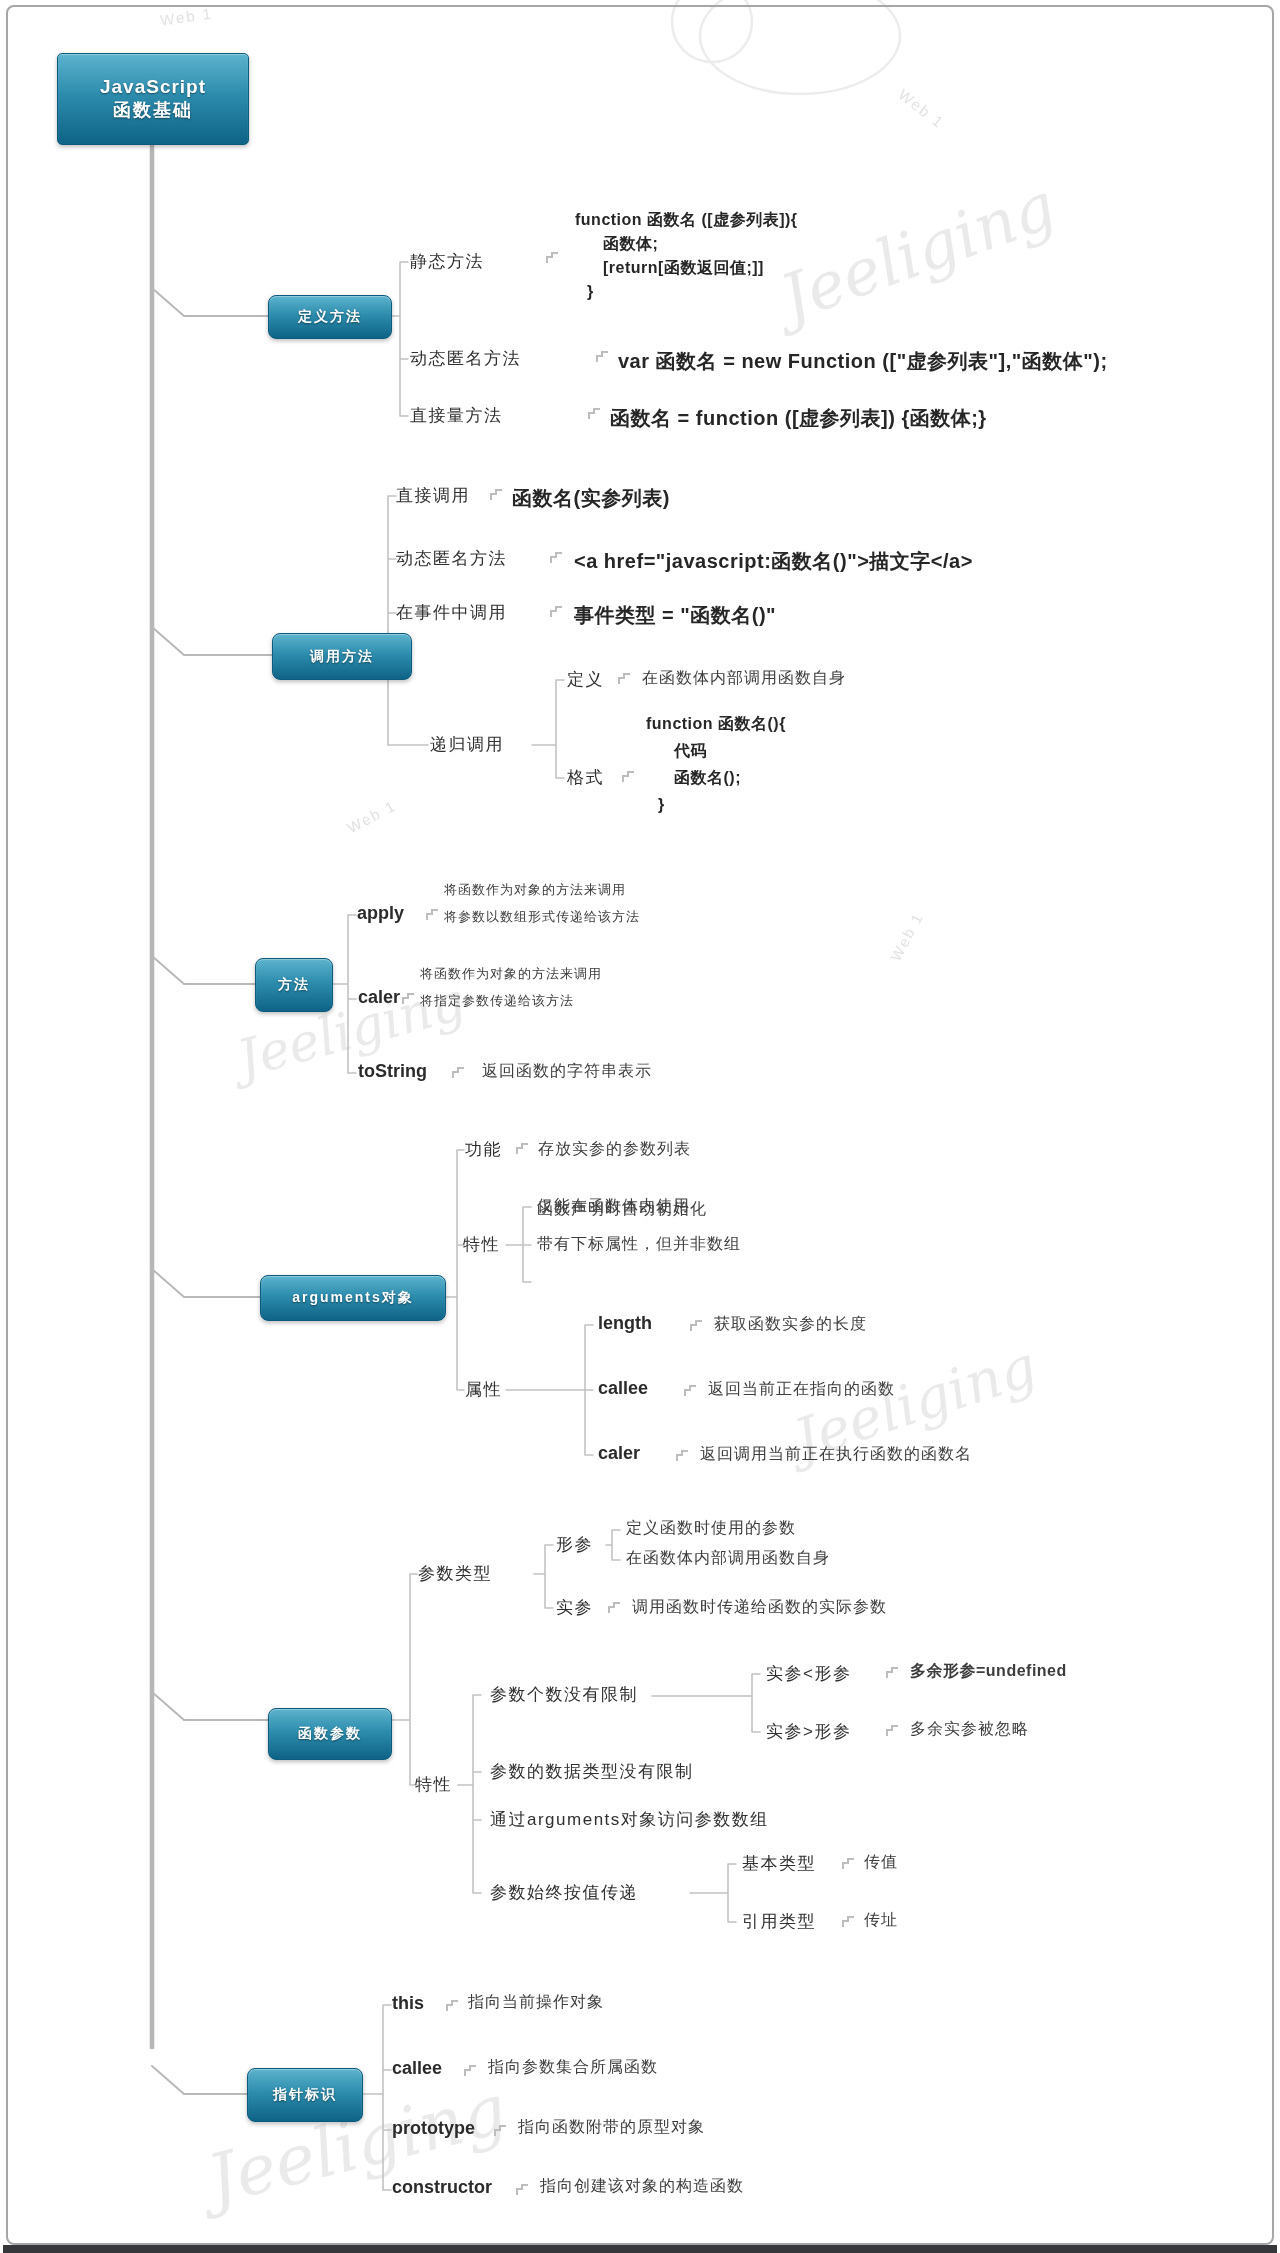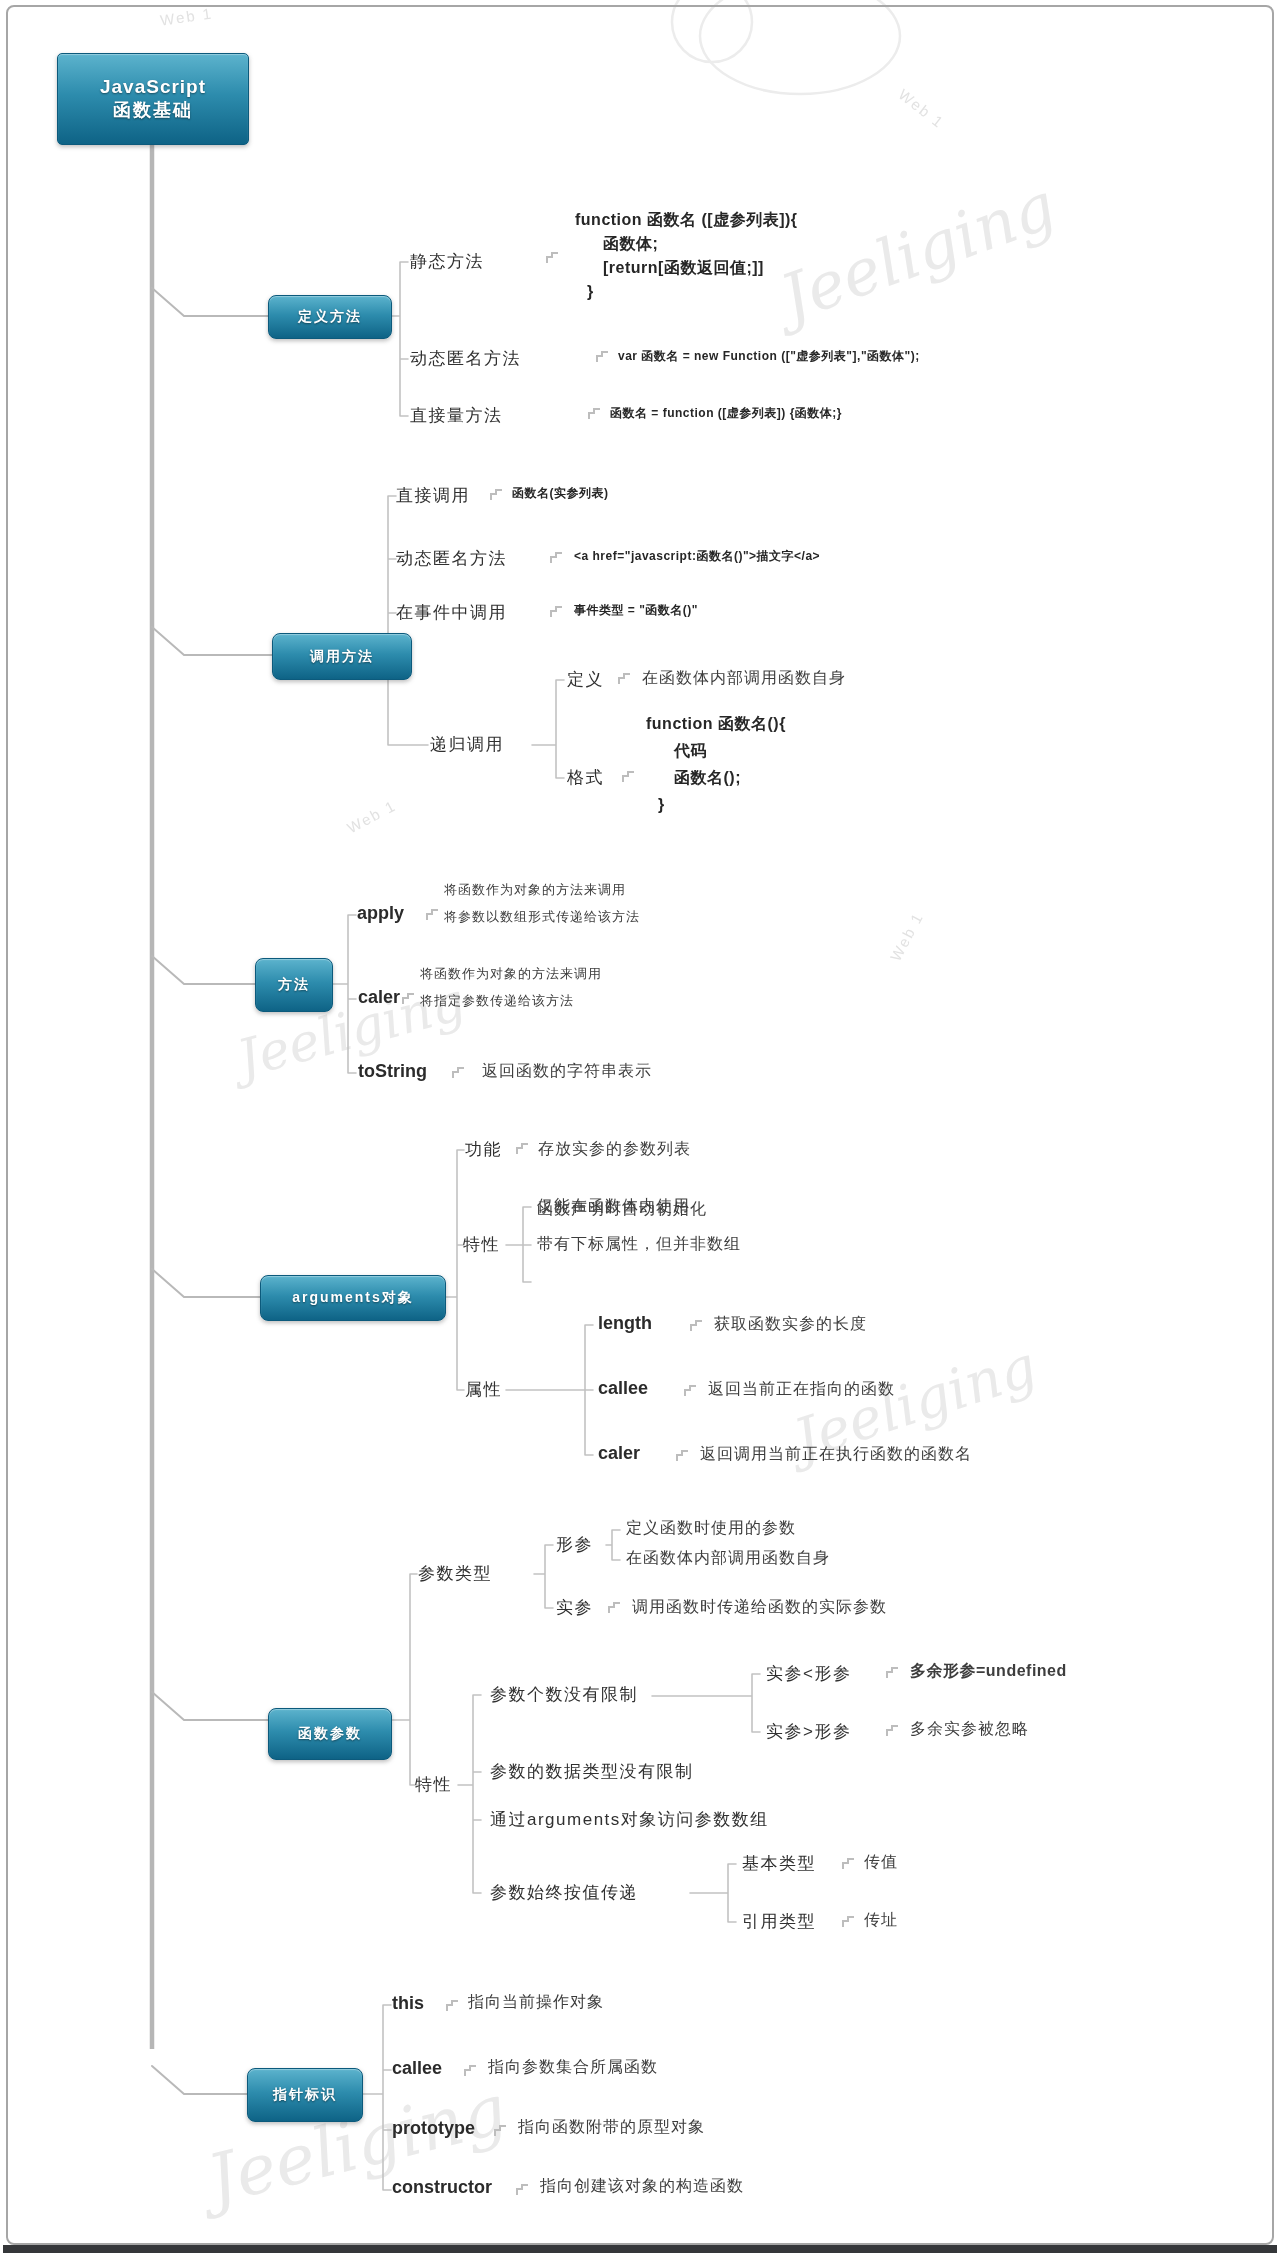--- a/index.html
+++ b/index.html
@@ -16,21 +16,21 @@
         box-shadow:0 2px 4px rgba(70,70,70,.35), inset 0 1px 1px rgba(255,255,255,.35);
         text-shadow:0 1px 2px rgba(0,0,0,.45);letter-spacing:2px}
   .node.root{border-radius:5px}
   .node .t1{font-size:19px;letter-spacing:1px}
   .node .t2{font-size:18px}
   .node .bl{font-size:14px}
   .lbl{position:absolute;font-size:17px;color:#303030;white-space:nowrap;letter-spacing:1.5px}
   .en{position:absolute;font-size:18px;font-weight:bold;color:#2b2b2b;white-space:nowrap}
   .desc{position:absolute;font-size:16px;color:#3d3d3d;white-space:nowrap;letter-spacing:1px}
   .desc.bold{font-weight:bold;letter-spacing:.5px}
-  .code{position:absolute;font-size:12px;font-weight:bold;color:#262626;white-space:nowrap;letter-spacing:.5px}
+  .code{position:absolute;font-size:20px;font-weight:bold;color:#262626;white-space:nowrap;letter-spacing:.5px}
   .codeblock{position:absolute;font-size:16px;font-weight:bold;color:#262626;white-space:nowrap;letter-spacing:.5px}
   .codeblock .cl{height:24px;line-height:24px}
   .codeblock.fmt .cl{height:27px;line-height:27px}
   .in1{padding-left:28px}
   .in2{padding-left:12px}
   .descblock{position:absolute;font-size:13px;color:#3d3d3d;white-space:nowrap;letter-spacing:1px}
   .descblock .dl{height:27px;line-height:27px}
   .stub{position:absolute;width:11px;height:10px}
   .stub::before{content:"";position:absolute;left:0;top:4px;width:5px;height:5px;
     border-left:2px solid #bdbdbd;border-top:2px solid #bdbdbd}

